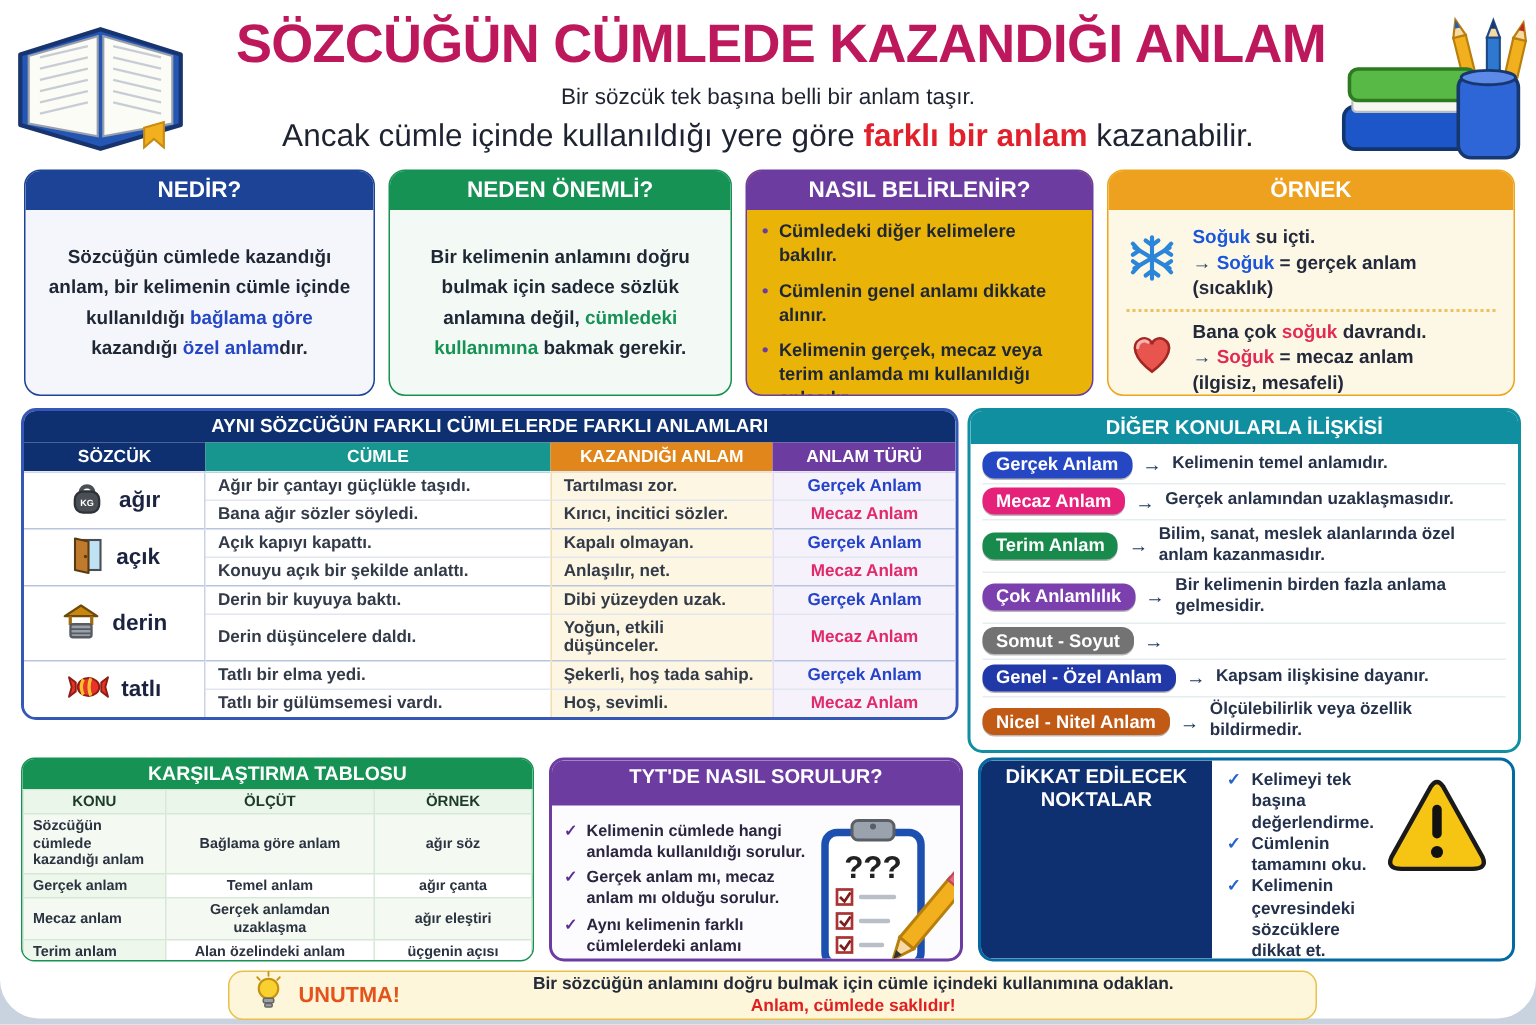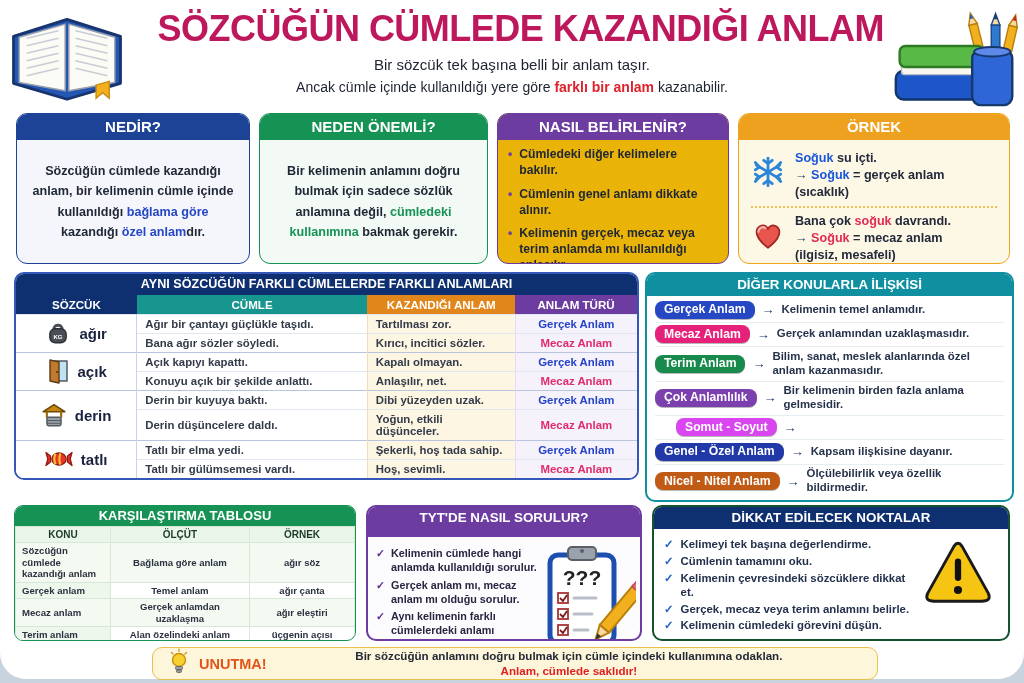--- a/index.html
+++ b/index.html
@@ -4,21 +4,21 @@
 <style>
   html,body{margin:0;padding:0;}
   body{background:#c9d3e0;font-family:"Liberation Sans",sans-serif;}
   .page{position:relative;width:1024px;height:683px;background:#c9d3e0;overflow:hidden;}
   .card{position:absolute;left:0;top:0;width:1024px;height:679px;background:#ffffff;border-radius:0 0 26px 26px;}
 
   
   .hdr-title{position:absolute;top:8px;left:140px;right:140px;text-align:right;
     font-size:36px;font-weight:800;letter-spacing:-0.5px;color:#be185d;}
   .hdr-sub1{position:absolute;top:56px;left:0;right:0;text-align:center;font-size:15px;color:#1d2330;font-weight:500;}
-  .hdr-sub2{position:absolute;top:79px;left:0;right:0;text-align:center;font-size:14px;color:#1d2330;font-weight:500;}
+  .hdr-sub2{position:absolute;top:79px;left:0;right:0;text-align:center;font-size:21px;color:#1d2330;font-weight:500;}
   .hdr-sub2 .red{color:#e0202a;font-weight:800;}
   .hdr-book{position:absolute;left:6px;top:8px;}
   .hdr-stationery{position:absolute;right:6px;top:2px;}
 
   
   .row1{position:absolute;top:113px;left:16px;width:994px;height:151px;display:flex;gap:9px;}
   .ibox{display:flex;flex-direction:column;border-radius:11px;overflow:hidden;border:1.5px solid;}
   .ibox-h{color:#fff;font-weight:800;text-align:center;font-size:15px;padding:4px 0 5px;}
   .ibox-b{flex:1;padding:7px 10px;font-size:12.6px;line-height:1.6;color:#1f2634;font-weight:600;
     display:flex;flex-direction:column;justify-content:center;text-align:center;}
@@ -63,21 +63,21 @@
   tr.gsep td{border-top:1.6px solid #b9c4de;}
 
   
   .rel{position:absolute;top:272px;left:645px;width:365px;height:226px;border:2px solid #0f8fa0;border-radius:10px;background:#fff;overflow:hidden;display:flex;flex-direction:column;}
   .rel-h{background:#0f8fa0;color:#fff;text-align:center;font-weight:800;font-size:13.4px;padding:3px 0 4px;}
   .rel-body{flex:1;display:flex;flex-direction:column;justify-content:space-evenly;padding:2px 8px;}
   .rrow{display:flex;align-items:center;gap:7px;border-top:1px solid #e7eef0;padding:2.5px 0;}
   .rrow:first-child{border-top:none;}
   .pill{color:#fff;font-weight:800;font-size:12.2px;padding:1.5px 9px 2.5px;border-radius:8px;white-space:nowrap;box-shadow:0 1px 0 rgba(0,0,0,.28);}
   .p0{background:#2547c4;} .p1{background:#e6217a;} .p2{background:#178a4c;}
-  .p3{background:#7b3fae;} .p4{background:#d946ef;margin-left:21px;} .p5{background:#2038a8;} .p6{background:#c05a14;}
+  .p3{background:#7b3fae;} .p4{background:#737373;} .p5{background:#2038a8;} .p6{background:#c05a14;}
   .rarrow{font-weight:800;color:#16325c;font-size:13px;}
   .rdesc{font-size:11.4px;font-weight:600;color:#26324a;line-height:1.22;}
 
   
   .row3{position:absolute;top:505px;left:14px;width:996px;height:136px;display:flex;gap:10px;}
 
   .comp{flex:0 0 340px;border:1.5px solid #169254;border-radius:9px;overflow:hidden;background:#fff;}
   .comp-h{background:#169254;color:#fff;text-align:center;font-weight:800;font-size:13px;padding:2px 0 3px;}
   .comp table{width:100%;border-collapse:collapse;table-layout:fixed;}
   .comp th{background:#eaf6ea;color:#1c3a28;font-size:10px;font-weight:800;padding:2px;border:1px solid #d7e8d8;}
@@ -87,21 +87,21 @@
   .comp td.c1,.comp td.c2{text-align:center;}
 
   .tyt{flex:0 0 272px;border:2px solid #6d3ca1;border-radius:10px;overflow:hidden;background:#fcfbfe;display:flex;flex-direction:column;}
   .tyt-h{background:#6d3ca1;color:#fff;text-align:center;font-weight:800;font-size:13.4px;padding:3px 0 12px;}
   .tyt-b{flex:1;display:flex;padding:6px 4px 4px 8px;gap:2px;}
   .tyt-list{flex:1;display:flex;flex-direction:column;justify-content:space-evenly;}
   .tytrow{display:flex;gap:6px;font-size:10.8px;font-weight:600;color:#2b2540;line-height:1.3;}
   .tytrow .chk{color:#5b2d91;font-weight:800;}
   .tyt-art{flex:0 0 96px;position:relative;}
 
-  .dkt{flex:1;border:2px solid #14532d;border-radius:10px;overflow:hidden;background:#fff;display:flex;flex-direction:column;}
+  .dkt{flex:1;border:2px solid #0369a1;border-radius:10px;overflow:hidden;background:#fff;display:flex;}
   .dkt-h{background:#0f3070;color:#fff;text-align:center;font-weight:800;font-size:13.4px;padding:3px 0 4px;}
   .dkt-b{flex:1;display:flex;padding:6px 8px 4px 10px;}
   .dkt-list{flex:1;display:flex;flex-direction:column;justify-content:space-evenly;}
   .dktrow{display:flex;gap:7px;font-size:11.4px;font-weight:600;color:#23314c;line-height:1.25;}
   .dktrow .chk{color:#2563c8;font-weight:800;}
   .dkt-art{flex:0 0 84px;display:flex;align-items:flex-start;justify-content:center;padding-top:4px;}
 
   
   .footer{position:absolute;top:647px;left:152px;width:726px;height:33px;background:#fdf6da;
     border:1.5px solid #e9c04a;border-radius:10px;display:flex;align-items:center;padding:0 16px;box-sizing:border-box;gap:10px;}

